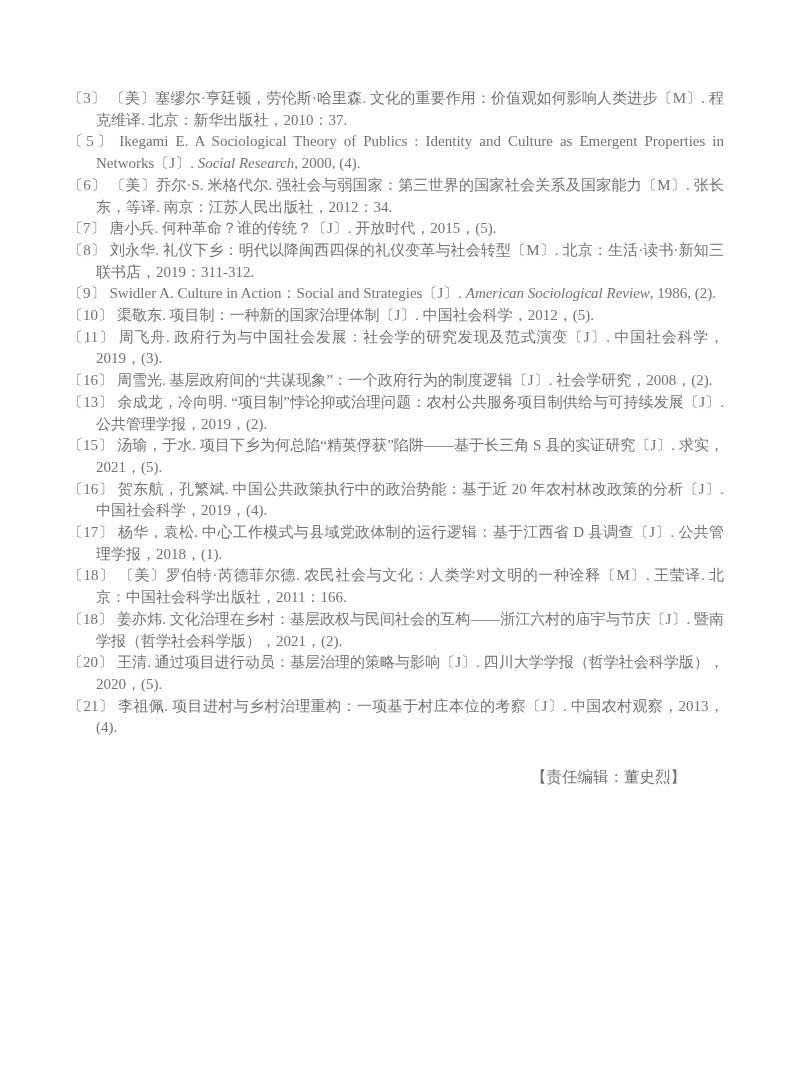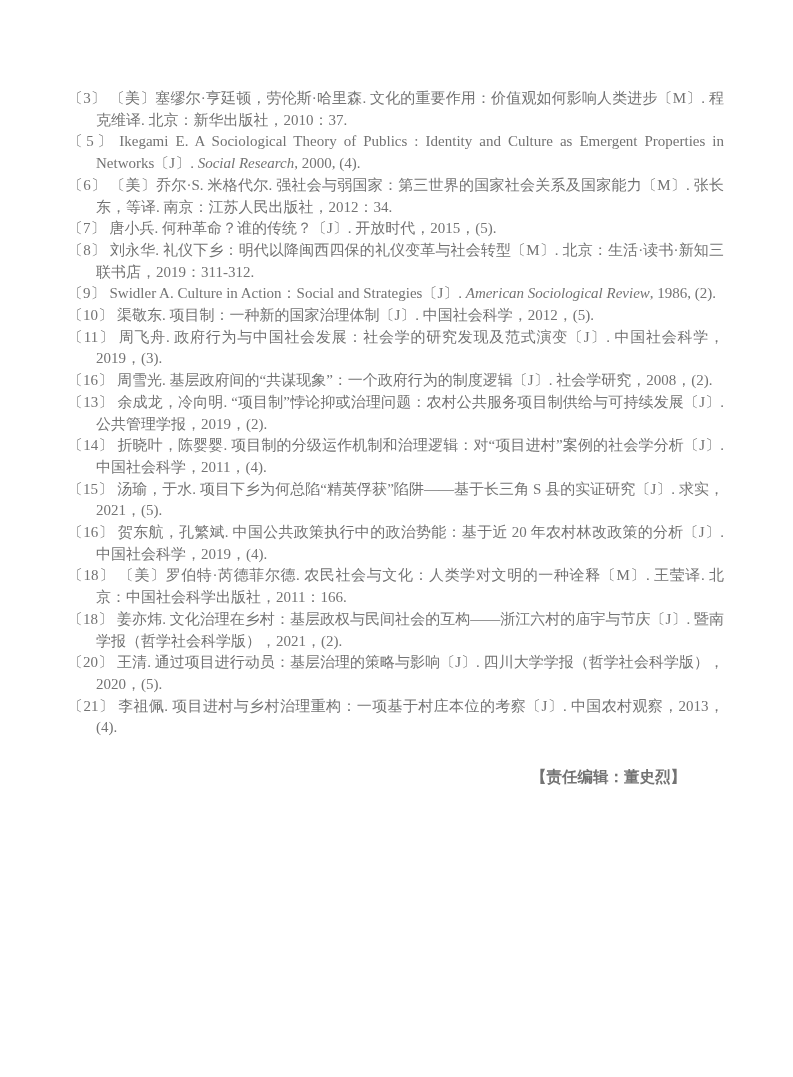--- a/index.html
+++ b/index.html
@@ -40,21 +40,21 @@
     padding-right: 4px;
   }
   .italic {
     font-style: italic;
   }
   .editor-line {
     margin-top: 27px;
     text-align: right;
     padding-right: 38px;
     font-size: 15.5px;
-    font-weight: bold;
+    font-weight: normal;
     line-height: 22px;
   }
   .page-number {
     position: absolute;
     top: 988px;
     right: 93px;
     font-size: 15px;
     line-height: 20px;
     letter-spacing: 2px;
   }
@@ -68,23 +68,23 @@
         <div class="ref-item"><span class="ref-label">〔3〕</span><span>〔美〕塞缪尔·亨廷顿，劳伦斯·哈里森. 文化的重要作用：价值观如何影响人类进步〔M〕. 程克维译. 北京：新华出版社，2010：37.</span></div>
         <div class="ref-item"><span class="ref-label">〔5〕</span><span>Ikegami E. A Sociological Theory of Publics : Identity and Culture as Emergent Properties in Networks〔J〕. </span><span class="italic">Social Research</span><span>, 2000, (4).</span></div>
         <div class="ref-item"><span class="ref-label">〔6〕</span><span>〔美〕乔尔·S. 米格代尔. 强社会与弱国家：第三世界的国家社会关系及国家能力〔M〕. 张长东，等译. 南京：江苏人民出版社，2012：34.</span></div>
         <div class="ref-item"><span class="ref-label">〔7〕</span><span>唐小兵. 何种革命？谁的传统？〔J〕. 开放时代，2015，(5).</span></div>
         <div class="ref-item"><span class="ref-label">〔8〕</span><span>刘永华. 礼仪下乡：明代以降闽西四保的礼仪变革与社会转型〔M〕. 北京：生活·读书·新知三联书店，2019：311-312.</span></div>
         <div class="ref-item"><span class="ref-label">〔9〕</span><span>Swidler A. Culture in Action：Social and Strategies〔J〕. </span><span class="italic">American Sociological Review</span><span>, 1986, (2).</span></div>
         <div class="ref-item"><span class="ref-label">〔10〕</span><span>渠敬东. 项目制：一种新的国家治理体制〔J〕. 中国社会科学，2012，(5).</span></div>
         <div class="ref-item"><span class="ref-label">〔11〕</span><span>周飞舟. 政府行为与中国社会发展：社会学的研究发现及范式演变〔J〕. 中国社会科学，2019，(3).</span></div>
         <div class="ref-item"><span class="ref-label">〔16〕</span><span>周雪光. 基层政府间的“共谋现象”：一个政府行为的制度逻辑〔J〕. 社会学研究，2008，(2).</span></div>
         <div class="ref-item"><span class="ref-label">〔13〕</span><span>余成龙，冷向明. “项目制”悖论抑或治理问题：农村公共服务项目制供给与可持续发展〔J〕. 公共管理学报，2019，(2).</span></div>
-        <div class="ref-item"><span class="ref-label">〔14〕</span><span>折晓叶，陈婴婴. 项目制的分级运作机制和治理逻辑：对“项目进村”案例的社会学分析〔J〕. 中国社会科学，2011，(4).</span></div>
         <div class="ref-item"><span class="ref-label">〔15〕</span><span>汤瑜，于水. 项目下乡为何总陷“精英俘获”陷阱——基于长三角 S 县的实证研究〔J〕. 求实，2021，(5).</span></div>
         <div class="ref-item"><span class="ref-label">〔16〕</span><span>贺东航，孔繁斌. 中国公共政策执行中的政治势能：基于近 20 年农村林改政策的分析〔J〕. 中国社会科学，2019，(4).</span></div>
+        <div class="ref-item"><span class="ref-label">〔17〕</span><span>杨华，袁松. 中心工作模式与县域党政体制的运行逻辑：基于江西省 D 县调查〔J〕. 公共管理学报，2018，(1).</span></div>
         <div class="ref-item"><span class="ref-label">〔18〕</span><span>〔美〕罗伯特·芮德菲尔德. 农民社会与文化：人类学对文明的一种诠释〔M〕. 王莹译. 北京：中国社会科学出版社，2011：166.</span></div>
         <div class="ref-item"><span class="ref-label">〔18〕</span><span>姜亦炜. 文化治理在乡村：基层政权与民间社会的互构——浙江六村的庙宇与节庆〔J〕. 暨南学报（哲学社会科学版），2021，(2).</span></div>
         <div class="ref-item"><span class="ref-label">〔20〕</span><span>王清. 通过项目进行动员：基层治理的策略与影响〔J〕. 四川大学学报（哲学社会科学版），2020，(5).</span></div>
         <div class="ref-item"><span class="ref-label">〔21〕</span><span>李祖佩. 项目进村与乡村治理重构：一项基于村庄本位的考察〔J〕. 中国农村观察，2013，(4).</span></div>
       </div>
     <div class="editor-line">
       <span>【责任编辑：董史烈】</span>
     </div>
   </div>
   <div class="page-number">· 83 ·</div>

